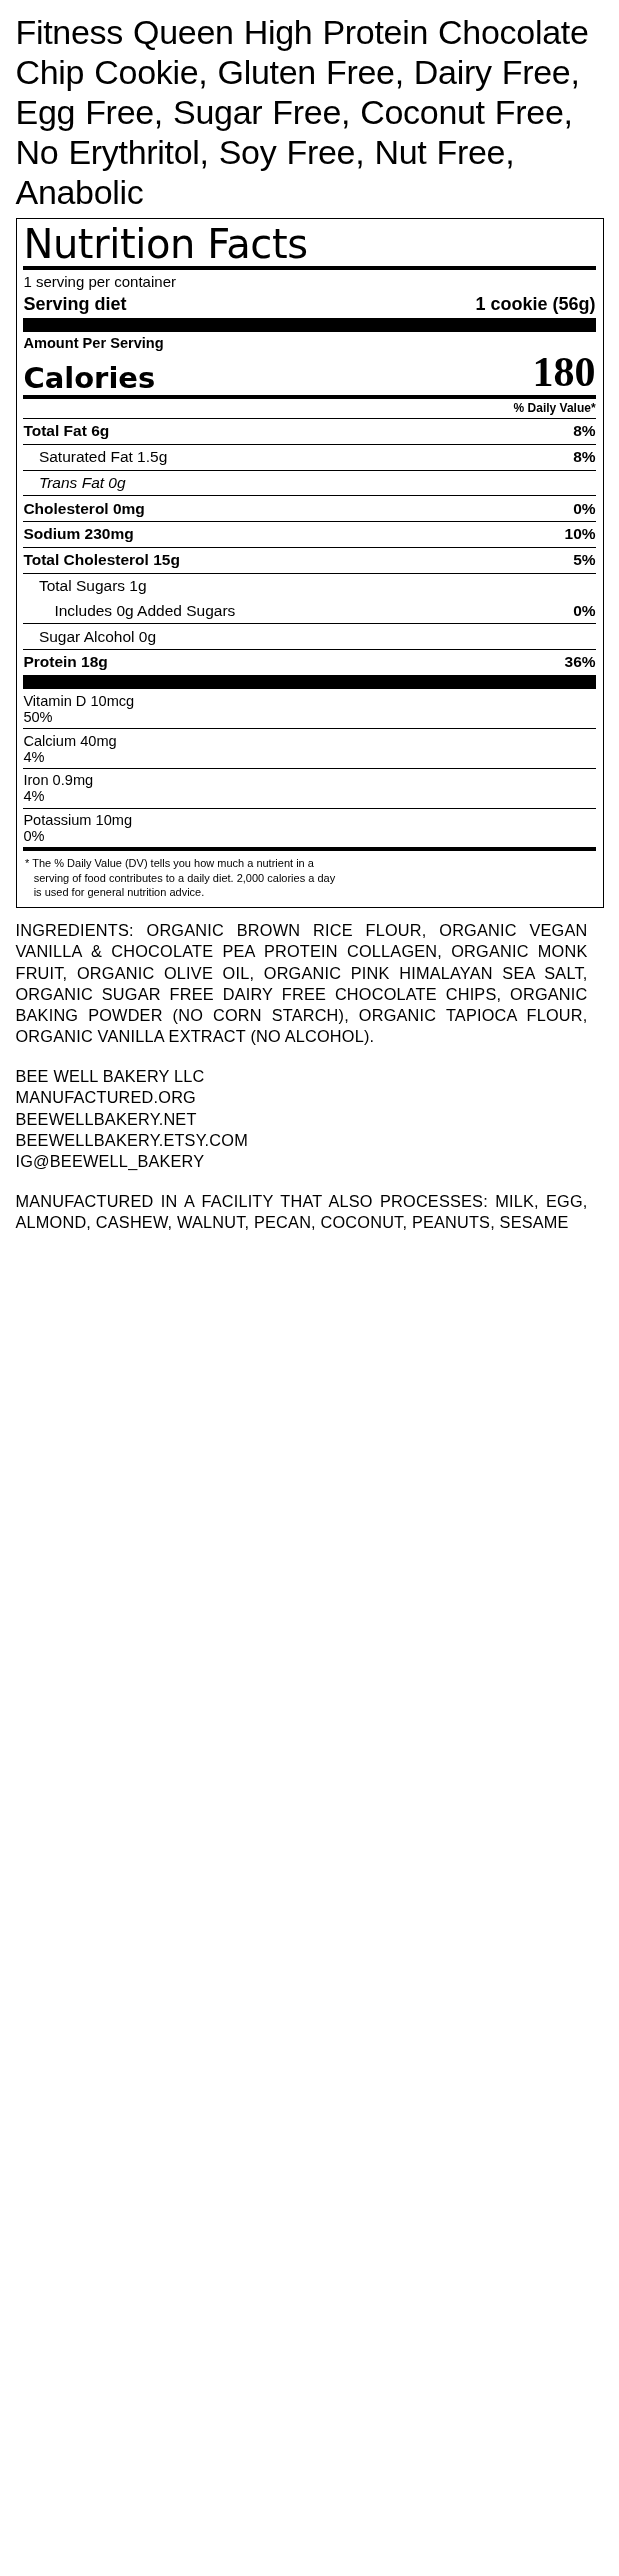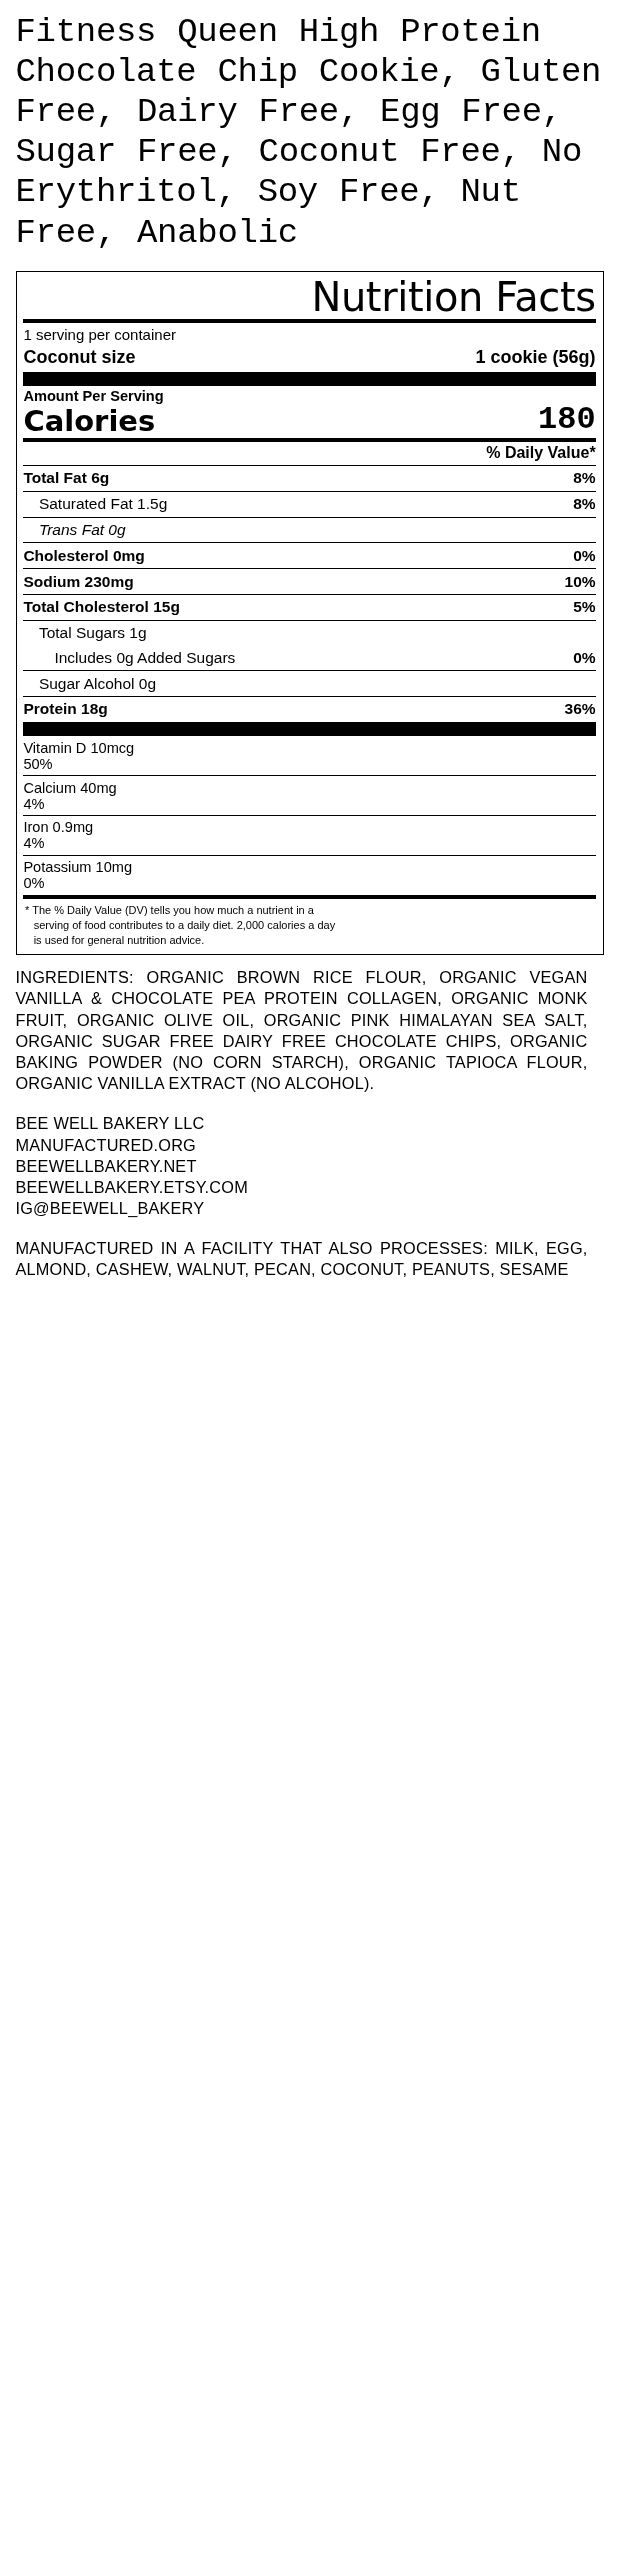--- a/index.html
+++ b/index.html
@@ -13,45 +13,44 @@
     color: #000000;
   }
   .page {
     width: 619px;
     box-sizing: border-box;
     padding: 12px 15.5px 8.6px 15.5px;
   }
 
   
   .product-title {
-    font-family: Liberation Mono, monospace;
+    font-family: Liberation Sans, sans-serif;
     font-size: 34px;
     line-height: 1.18;
     font-weight: 400;
     letter-spacing: -0.3px;
-    margin: 0 0 18px 0;
+    margin: 0 0 5px 0;
     word-spacing: 0.9px;
   }
 
   
   .nf-panel {
     border: 1.7px solid #000;
     padding: 5.2px 6.9px 5.2px 6.9px;
     box-sizing: border-box;
     margin-bottom: 12px;
     font-family: "Liberation Sans", sans-serif;
   }
   .nf-title {
     font-family: "DejaVu Sans", sans-serif;
     font-size: 40px;
     font-weight: 400;
     line-height: 1.02;
     letter-spacing: -0.4px;
     margin: 0 0 1.7px 0;
-    text-align: right;
   }
   .rule-med { border-bottom: 4.3px solid #000; }
   .rule-thick { border-bottom: 14.6px solid #000; }
   .rule-black-band { height: 14.6px; background: #000; }
 
   .nf-servings {
     font-size: 15px;
     padding: 2.6px 0 2.6px 0;
   }
   .nf-serving-size {
@@ -73,29 +72,29 @@
     justify-content: space-between;
     padding: 0 0 1.7px 0;
   }
   .nf-calories-label {
     font-family: "DejaVu Sans", sans-serif;
     font-size: 29px;
     font-weight: 700;
     line-height: 1;
   }
   .nf-calories-value {
-    font-family: Liberation Mono, monospace;
-    font-size: 32px;
+    font-family: Liberation Serif, serif;
+    font-size: 42px;
     font-weight: 700;
     line-height: 1;
   }
 
   .nf-dv-header {
     text-align: right;
-    font-size: 16px;
+    font-size: 12px;
     font-weight: bold;
     padding: 2.6px 0 2.6px 0;
   }
 
   .nf-row {
     display: flex;
     justify-content: space-between;
     font-size: 15.5px;
     padding: 3.4px 0 3.4px 0;
     border-top: 0.9px solid #000;
@@ -138,21 +137,21 @@
 
   <div class="nf-panel">
 
     <div class="nf-title">Nutrition Facts</div>
 
     <div class="rule-med"></div>
 
     <div class="nf-servings">1 serving per container</div>
 
     <div class="nf-serving-size">
-      <span>Coconut size</span>
+      <span>Serving diet</span>
       <span>1 cookie (56g)</span>
     </div>
 
     <div class="rule-thick"></div>
 
     <div class="nf-amount">Amount Per Serving</div>
 
     <div class="nf-calories-row">
       <span class="nf-calories-label">Calories</span>
       <span class="nf-calories-value">180</span>

